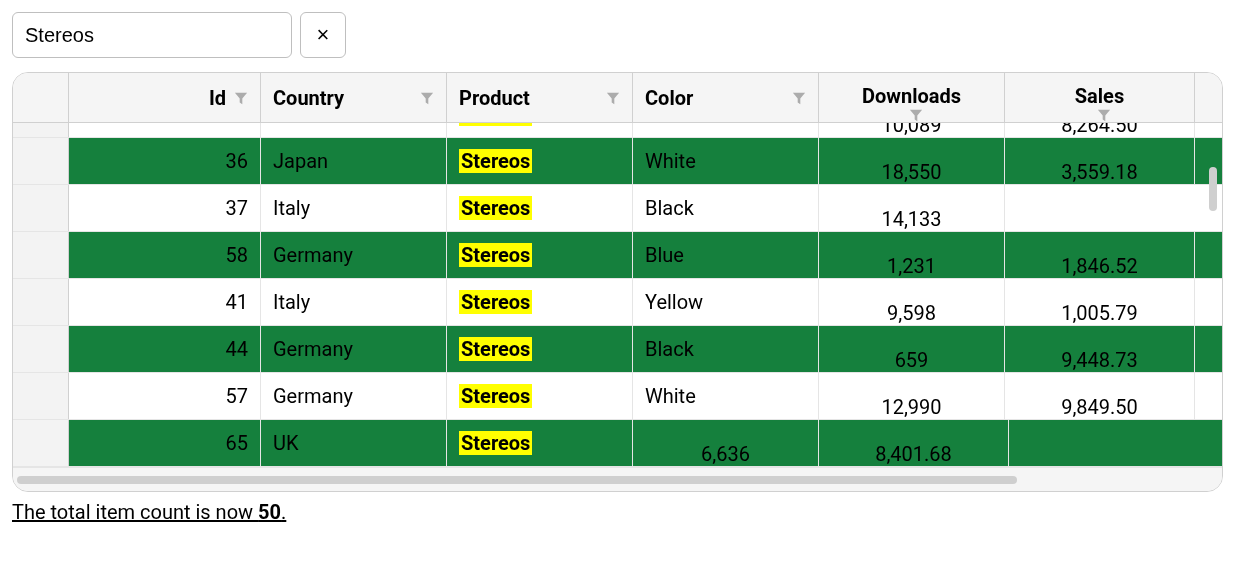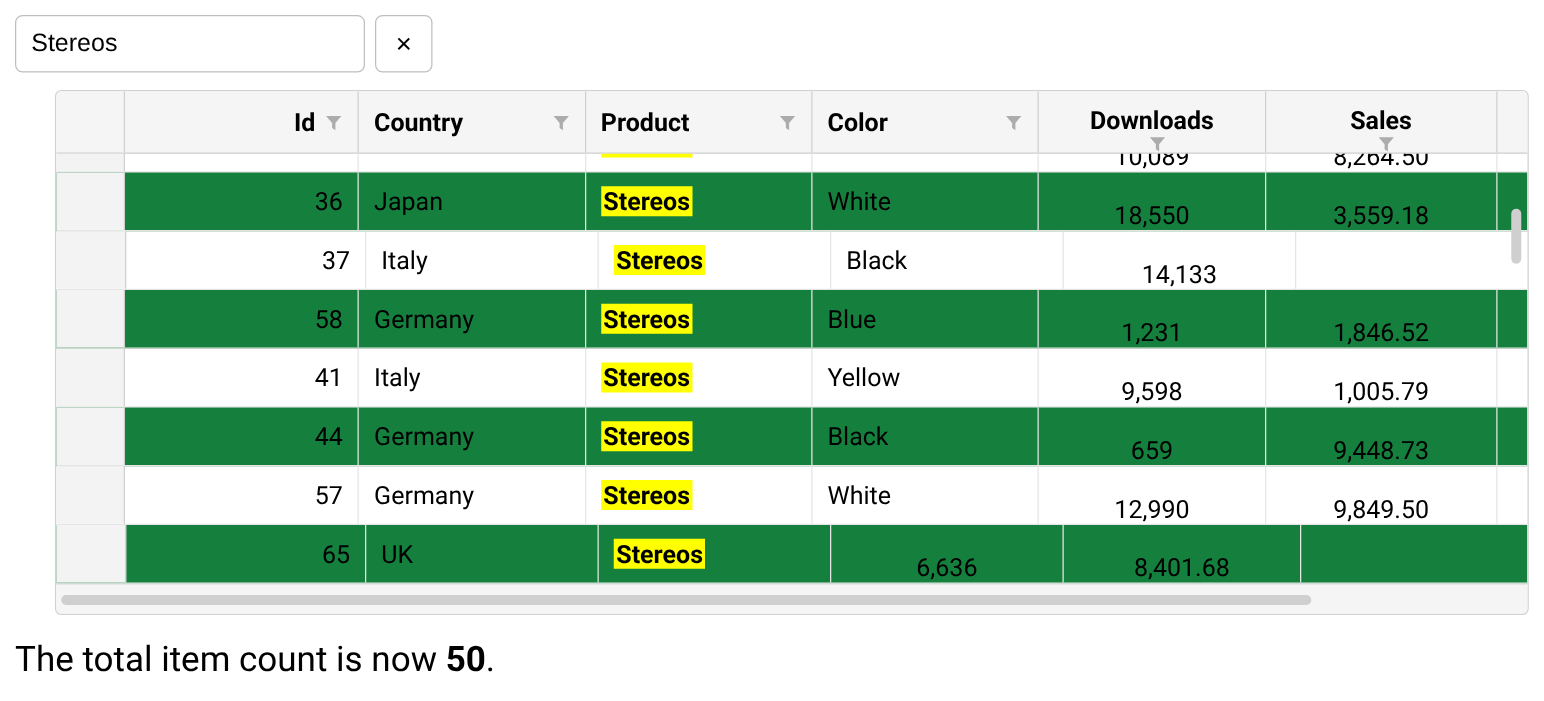--- a/index.html
+++ b/index.html
@@ -36,23 +36,22 @@
     font-size: 22px;
     line-height: 1;
     cursor: pointer;
     display: flex;
     align-items: center;
     justify-content: center;
   }
   .grid-wrap {
     position: relative;
     border: 1px solid #d0d0d0;
-    border-radius: 5px;
+    border-radius: 16px;
     overflow: hidden;
-    margin-left: 32px;
   }
   .grid-header {
     display: flex;
     background: #f5f5f5;
     border-bottom: 1px solid #d0d0d0;
     height: 50px;
   }
   .hcell {
     border-right: 1px solid #d0d0d0;
     display: flex;
@@ -138,22 +137,23 @@
   .hscroll-thumb {
     position: absolute;
     left: 4px;
     top: 8px;
     height: 8px;
     width: 1000px;
     background: #cfcfcf;
     border-radius: 4px;
   }
   .footer {
-    margin-top: 19px;
-    font-size: 28px;
+    margin-top: 8px;
+    font-size: 20px;
+    text-decoration: underline;
   }
   .footer .count { font-weight: 700; }
 </style>
 </head>
 <body>
 
 <div class="search-row">
   <input class="search-input" type="text" value="Stereos" style="">
   <button class="clear-btn">
     <span>×</span>

